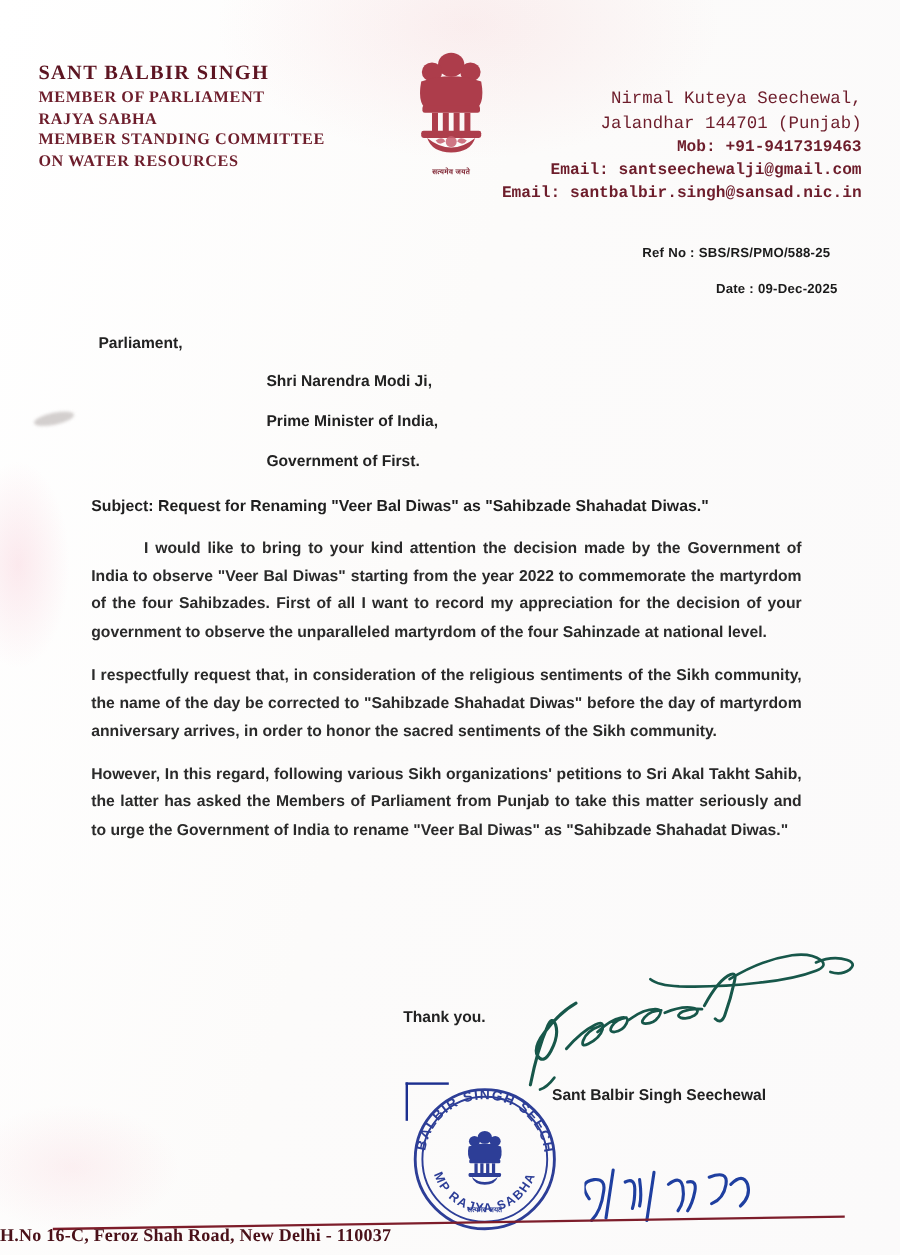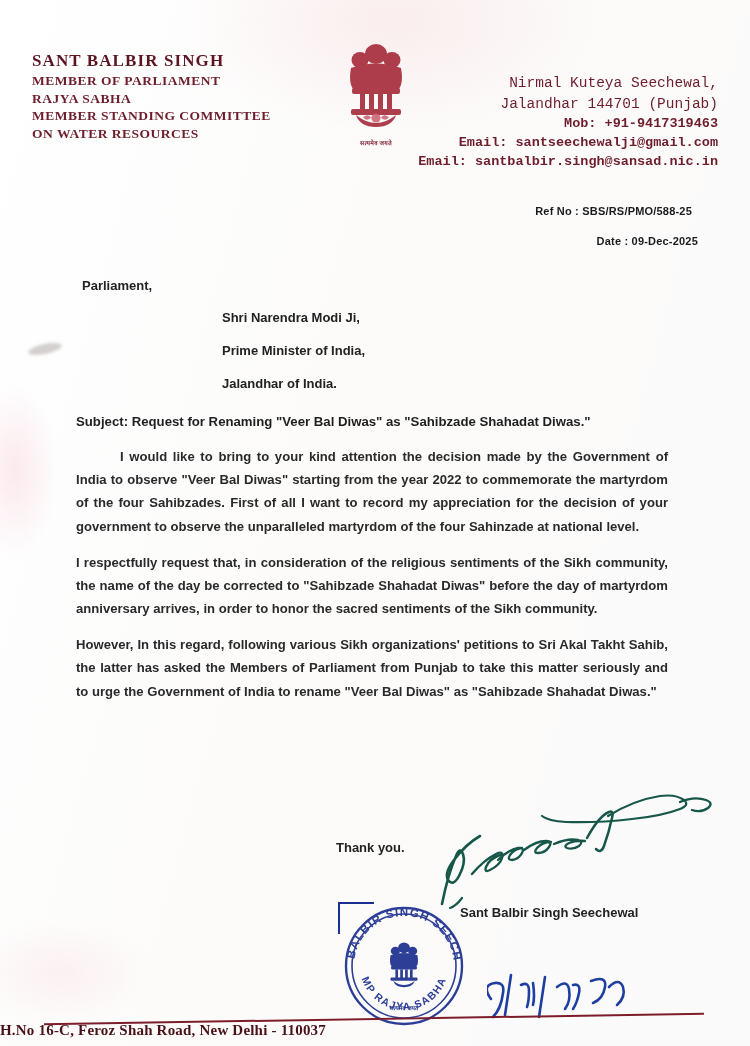--- a/index.html
+++ b/index.html
@@ -276,21 +276,21 @@
   <div class="refblock">
     <div>Ref No : SBS/RS/PMO/588-25</div>
     <div class="date">Date : 09-Dec-2025</div>
   </div>
 
   <div class="salutation">Parliament,</div>
 
   <div class="addressee">
     <div>Shri Narendra Modi Ji,</div>
     <div>Prime Minister of India,</div>
-    <div>Jalandhar of India.</div>
+    <div>Government of First.</div>
   </div>
 
   <div class="subject">Subject: Request for Renaming "Veer Bal Diwas" as "Sahibzade Shahadat Diwas."</div>
 
   <div class="bodytext">
     <p class="indent">I would like to bring to your kind attention the decision made by the Government of India to observe "Veer Bal Diwas" starting from the year 2022 to commemorate the martyrdom of the four Sahibzades. First of all I want to record my appreciation for the decision of your government to observe the unparalleled martyrdom of the four Sahinzade at national level.</p>
     <p>I respectfully request that, in consideration of the religious sentiments of the Sikh community, the name of the day be corrected to "Sahibzade Shahadat Diwas" before the day of martyrdom anniversary arrives, in order to honor the sacred sentiments of the Sikh community.</p>
     <p>However, In this regard, following various Sikh organizations' petitions to Sri Akal Takht Sahib, the latter has asked the Members of Parliament from Punjab to take this matter seriously and to urge the Government of India to rename "Veer Bal Diwas" as "Sahibzade Shahadat Diwas."</p>
   </div>
 

